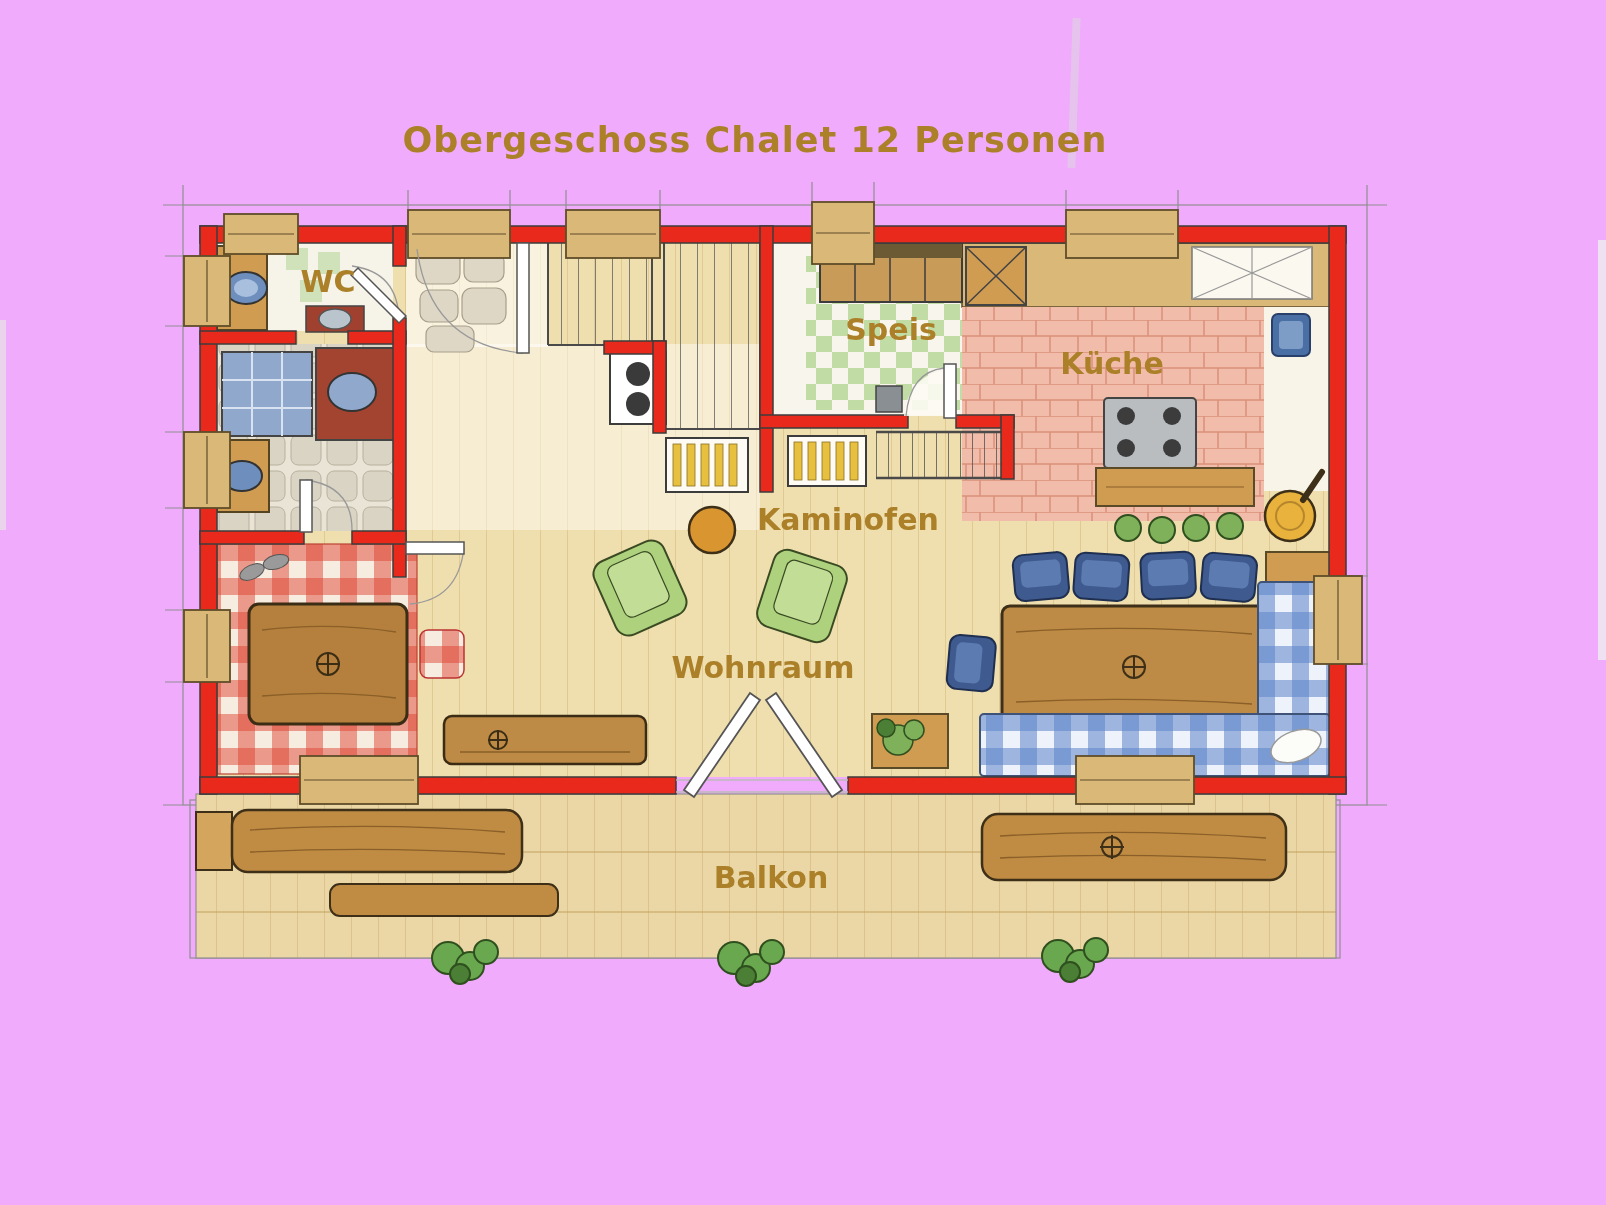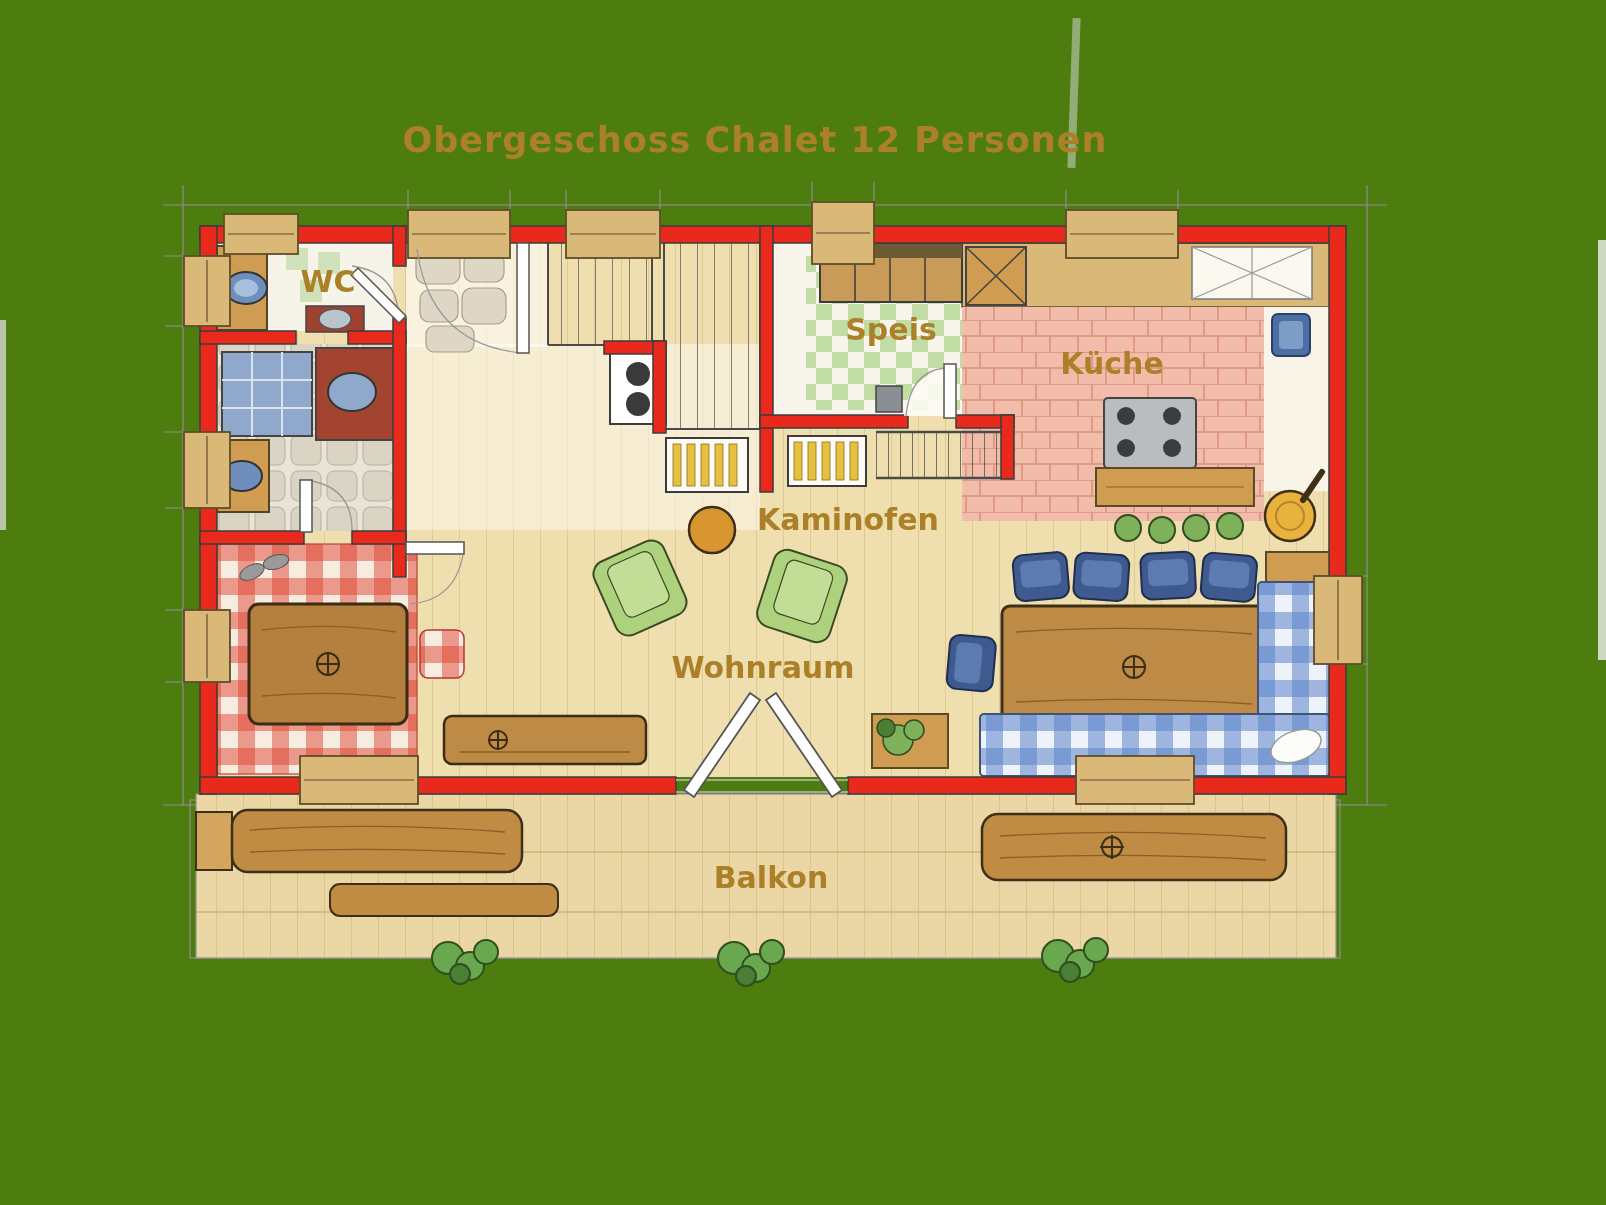--- a/index.html
+++ b/index.html
@@ -1,16 +1,16 @@
 <!DOCTYPE html>
 <html><head>
 <meta charset="utf-8">
 <style>
   html,body{margin:0;padding:0;background:#ffffff;}
-  .page{position:relative;width:1606px;height:1205px;background:#4d7c0f;overflow:hidden;text-decoration:underline;}
+  .page{position:relative;width:1606px;height:1205px;background:#f0abfc;overflow:hidden;text-decoration:underline;}
   svg{display:block;}
   .lbl{font-family:"DejaVu Sans","Liberation Sans",sans-serif;font-weight:700;}
   .fs-title{font-size:35px;letter-spacing:1px;}
   .fs-room{font-size:30px;}
 </style>
 </head>
 <body>
 
 <div class="page">
 <svg width="1606" height="1205" viewBox="0 0 1606 1205" xmlns="http://www.w3.org/2000/svg">

